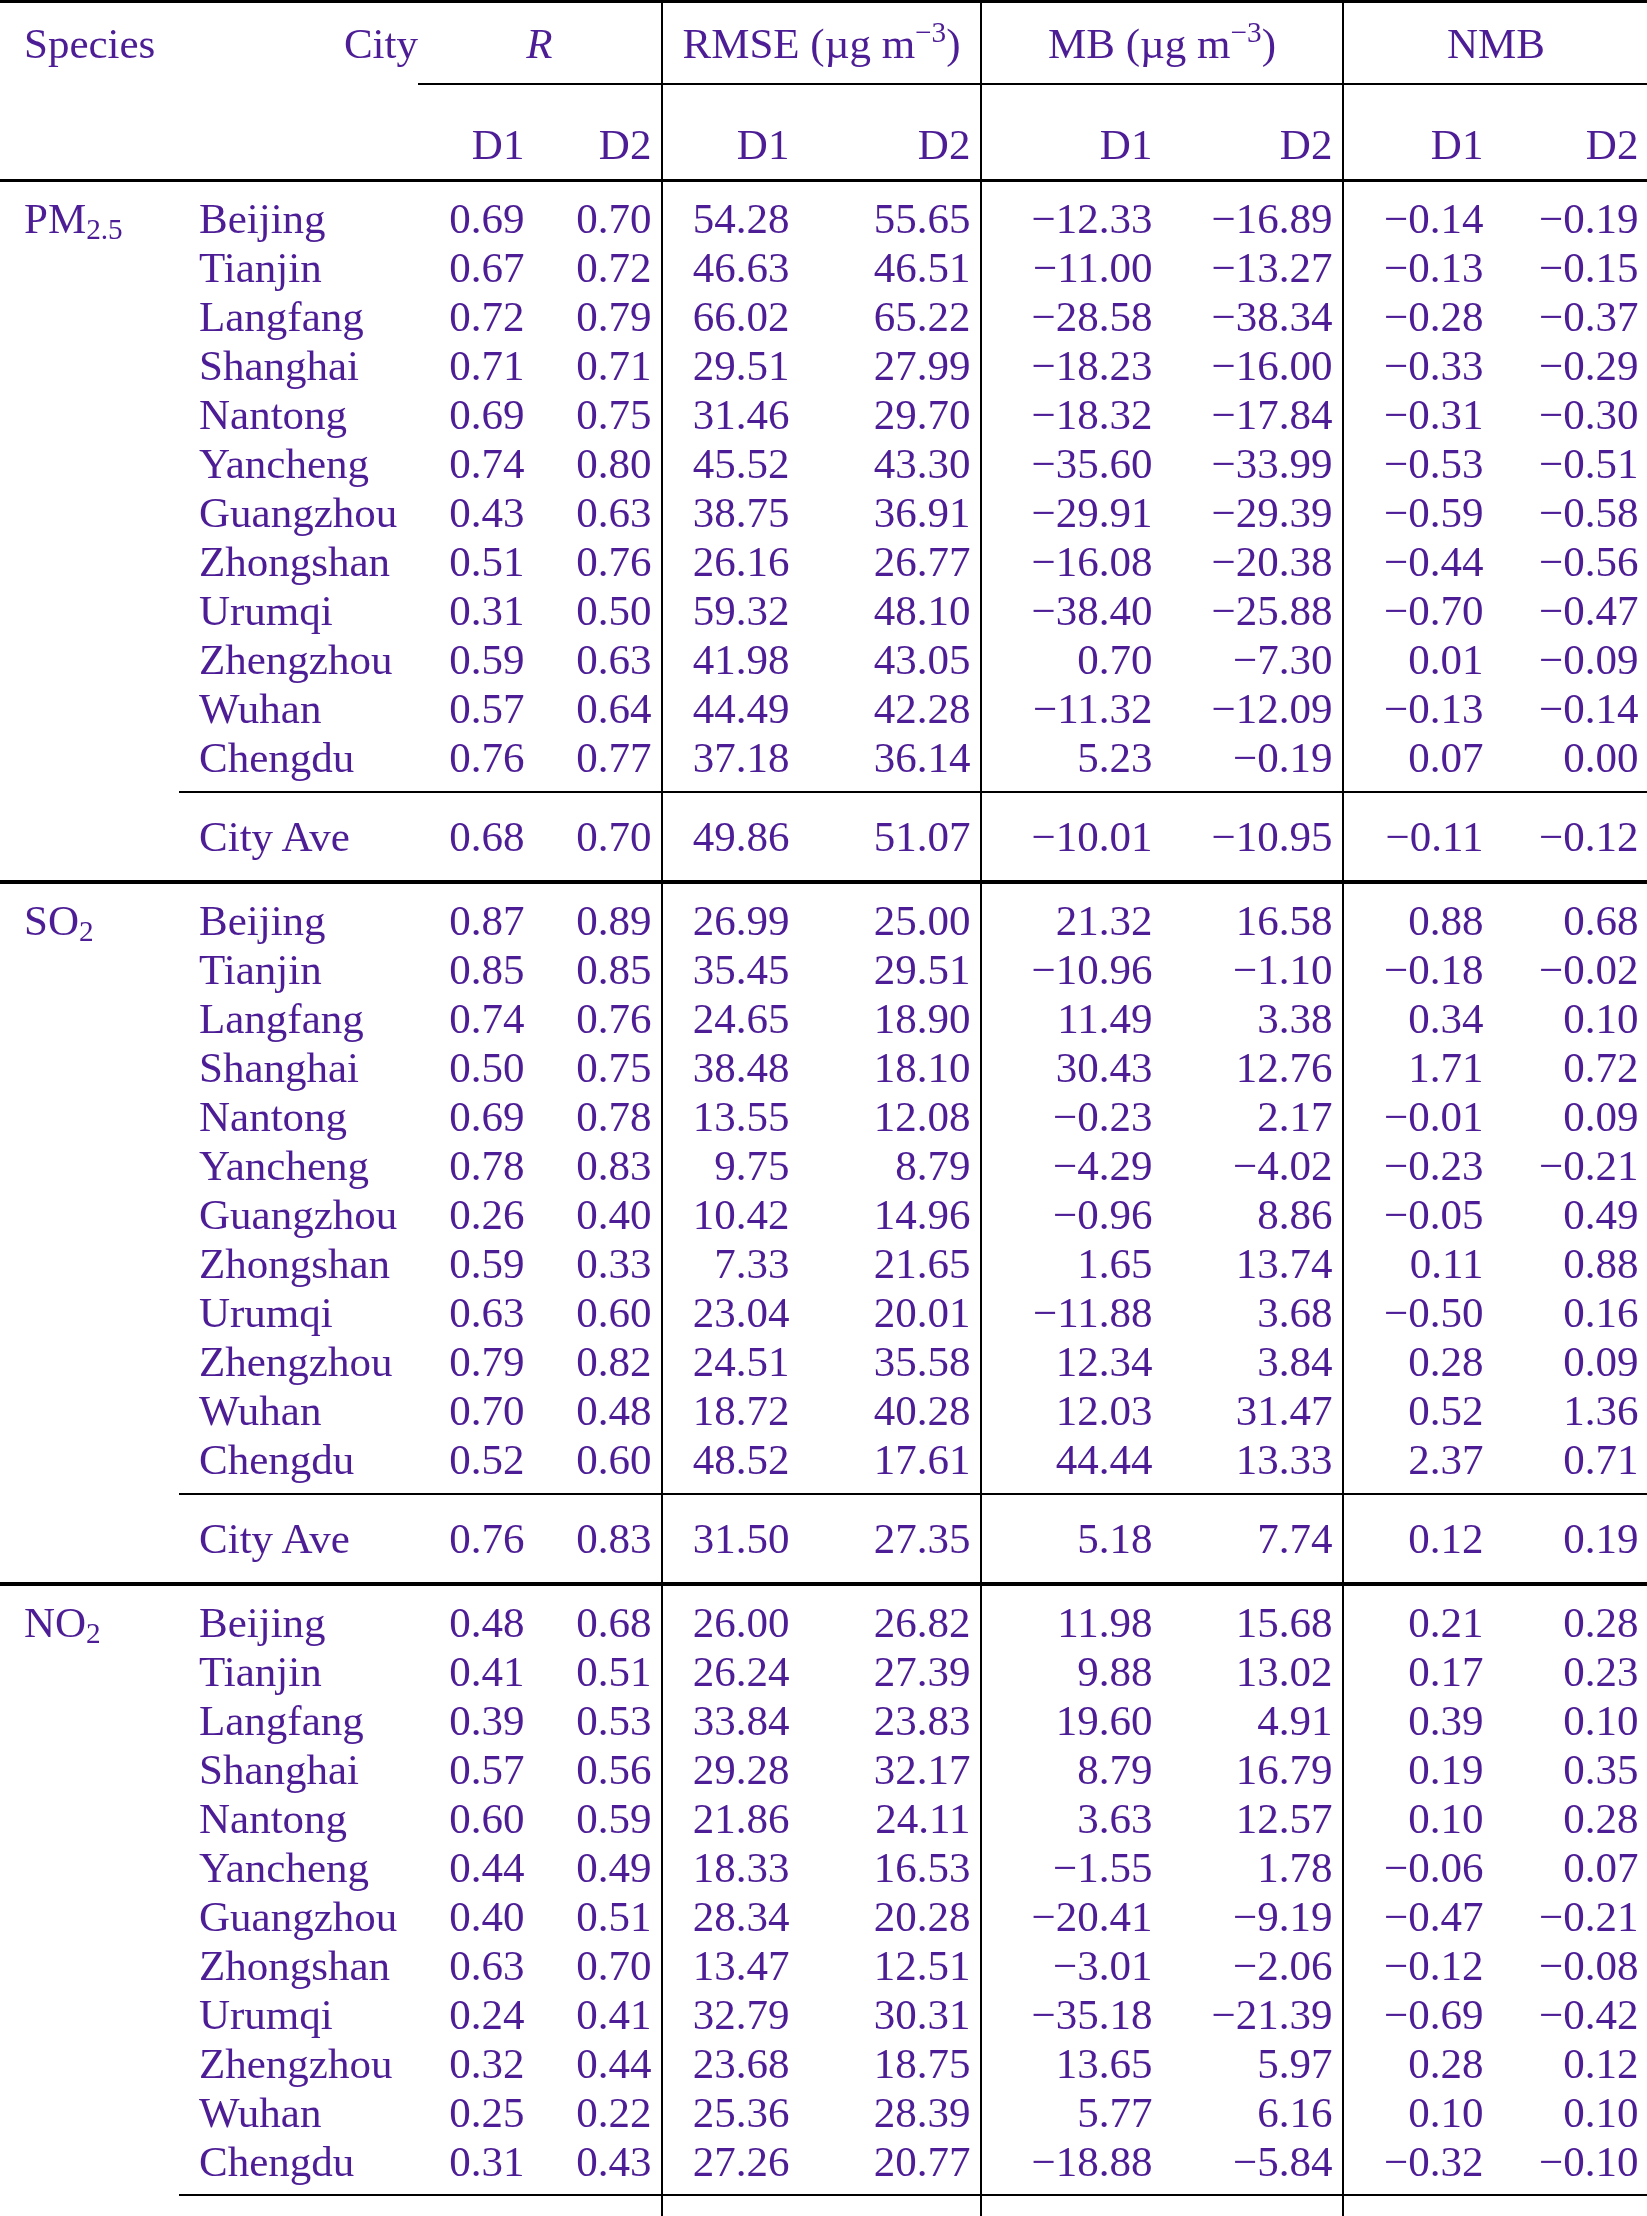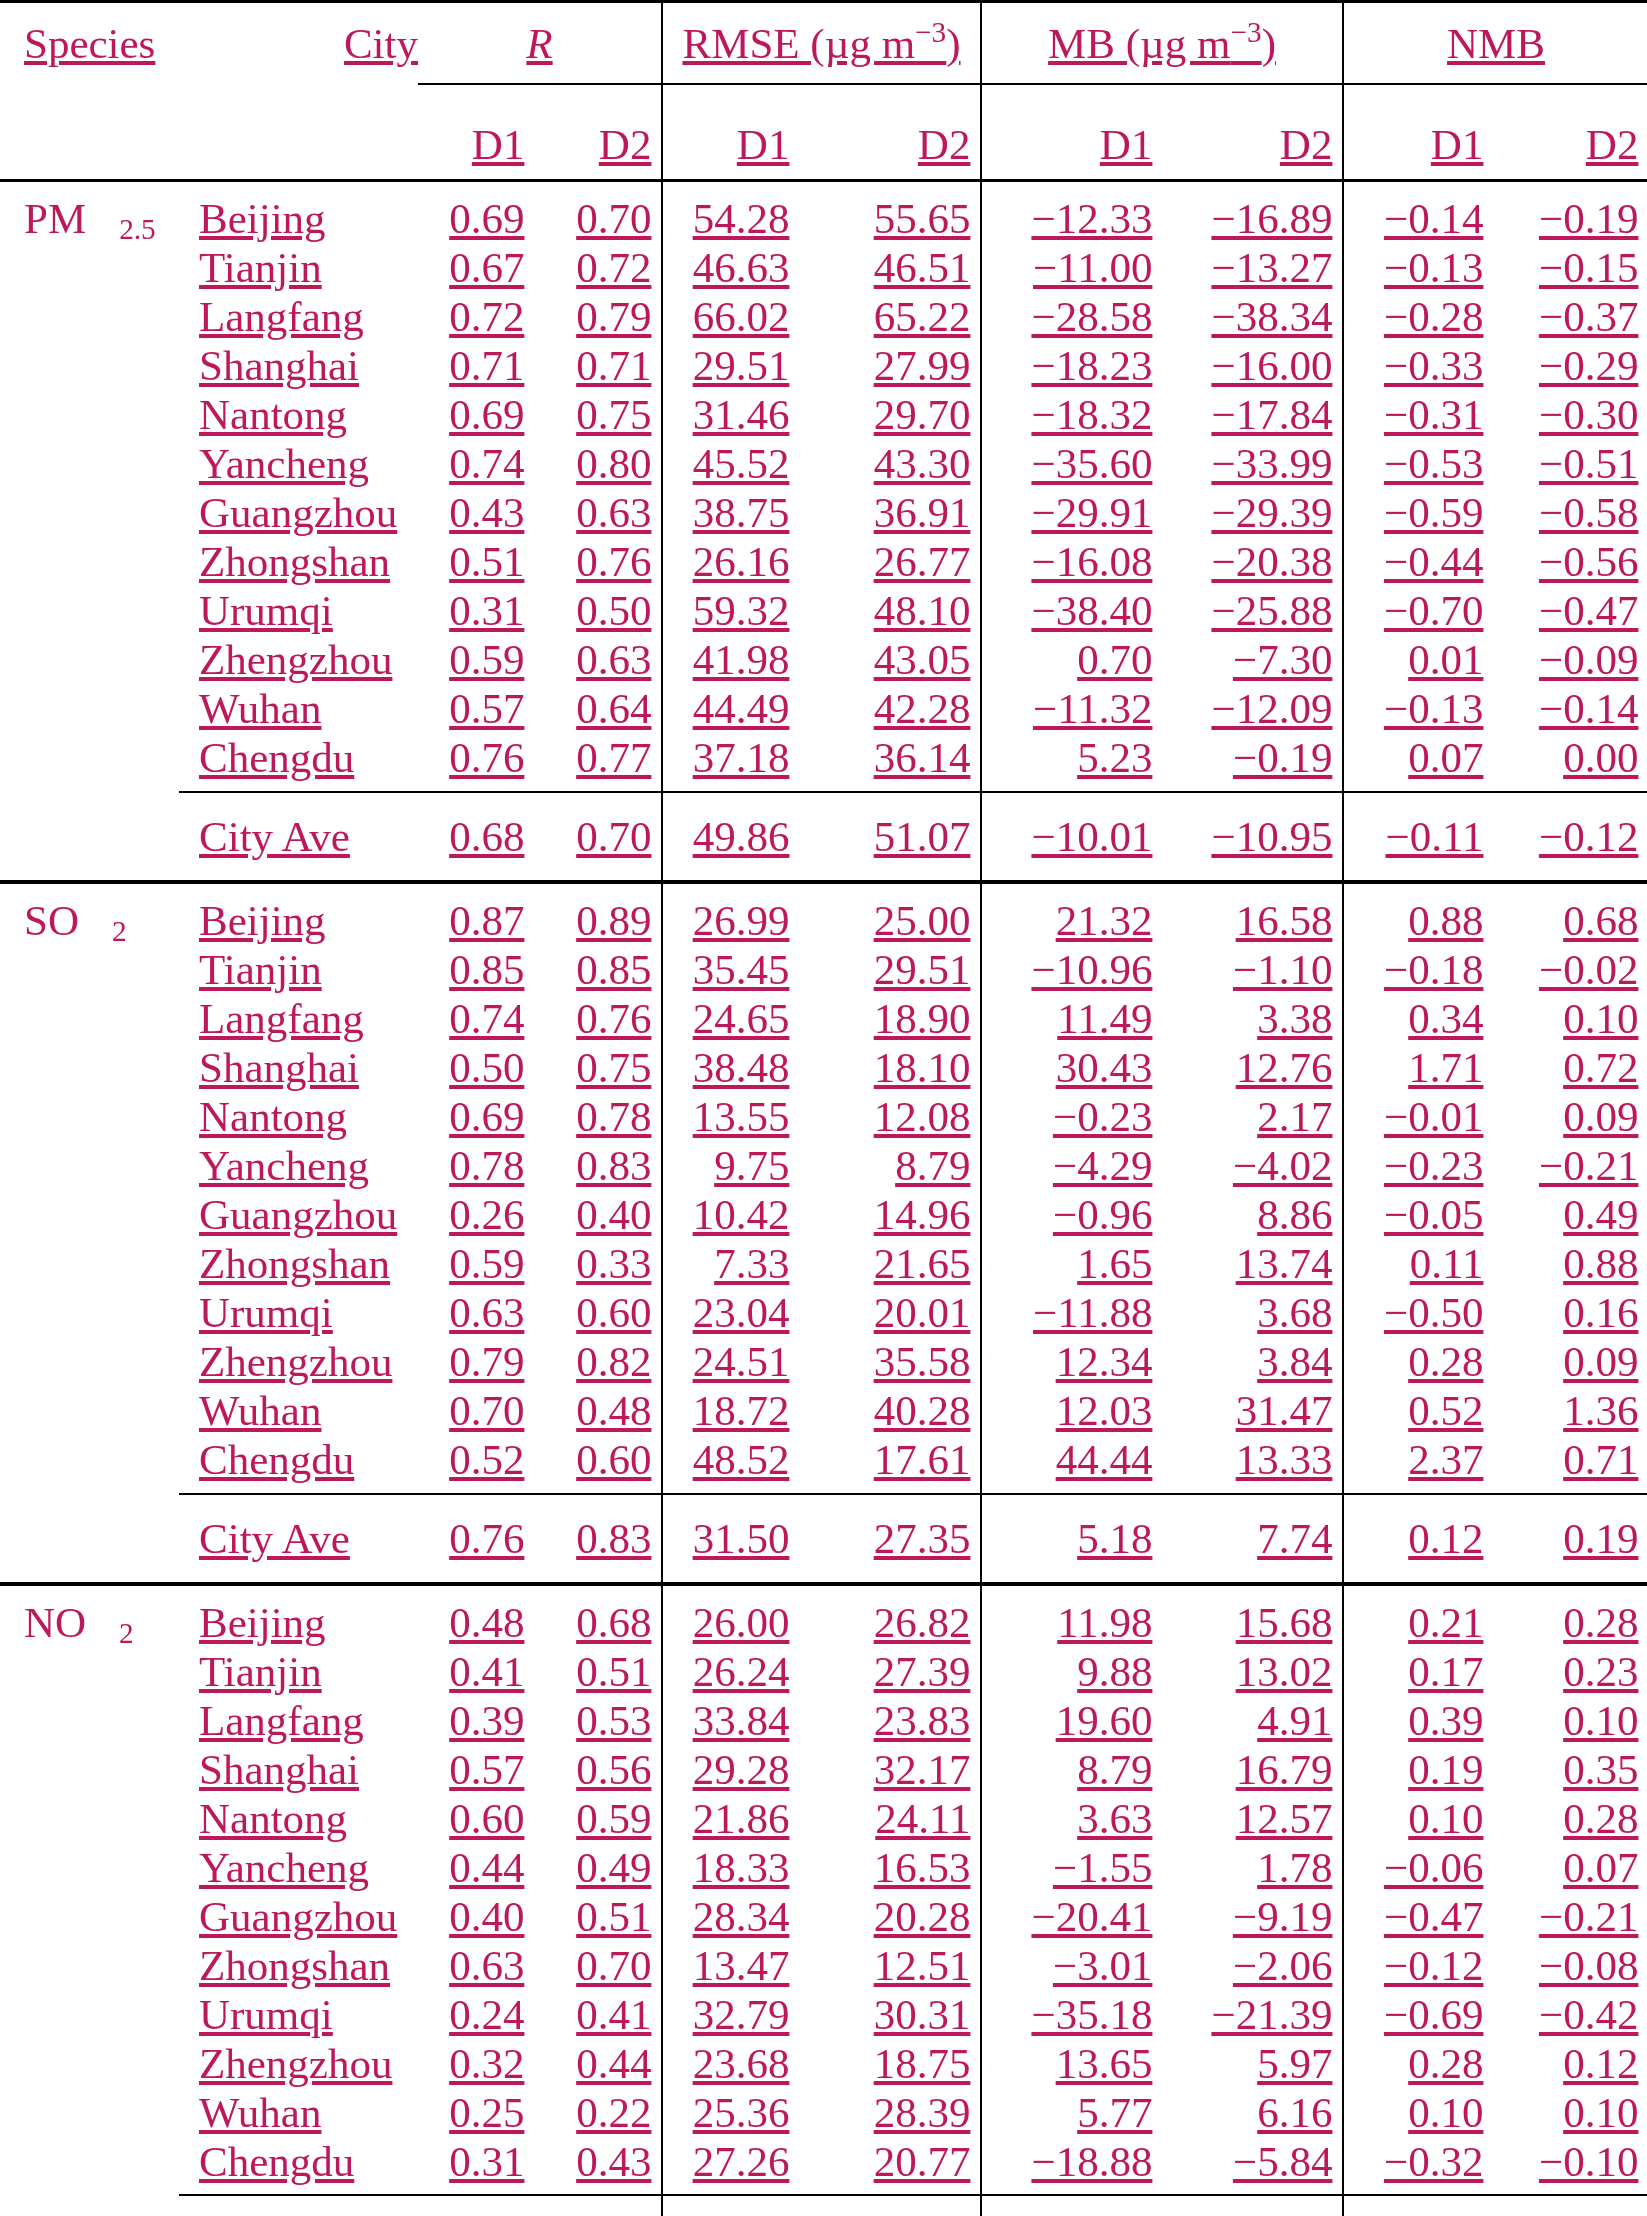--- a/index.html
+++ b/index.html
@@ -4,25 +4,24 @@
 <style>
   html, body {
     margin: 0; padding: 0;
     width: 1648px; height: 2216px;
     background: #ffffff;
     overflow: hidden;
   }
   .sheet {
     width: 1648px; height: 2184px;
     background: #ffffff;
-    color: #be185d;
+    color: #4c1d95;
     font-family: "Liberation Serif", "DejaVu Serif", serif;
     font-size: 43px;
     position: relative;
-    text-decoration: underline;
   }
   table.stats {
     border-collapse: collapse;
     table-layout: fixed;
     width: 1648px;
     border-top: 3.2px solid #000;
   }
   td {
     padding: 0 9.6px 0 0;
     text-align: right;
@@ -46,21 +45,21 @@
     vertical-align: top; padding-top: 12px;
   }
   .sp-inner { display: inline-block; height: 49px; line-height: 49px; }
   td.city { text-align: left; padding-left: 20px; padding-right: 0; }
   tr.first td { padding-top: 12px; }
   tr.last  td { padding-bottom: 8.8px; }
   
   tr.ave td { height: 76px; border-bottom: 4px solid #000; }
   tr.ave td.mt { border-top: 2.4px solid #000; }
   tbody.lastsec tr.ave td { border-bottom: 4.8px solid #000; }
-  sub { font-size: 0.68em; vertical-align: -0.22em; line-height: 0; margin-left: 33px; }
+  sub { font-size: 0.68em; vertical-align: -0.22em; line-height: 0; }
   sup { font-size: 0.68em; vertical-align: 0.55em; line-height: 0; letter-spacing: 0; }
   i { font-style: italic; }
 </style>
 </head>
 <body>
 
 <div class="sheet">
   <table class="stats">
     <colgroup>
       <col style="width:179px">

